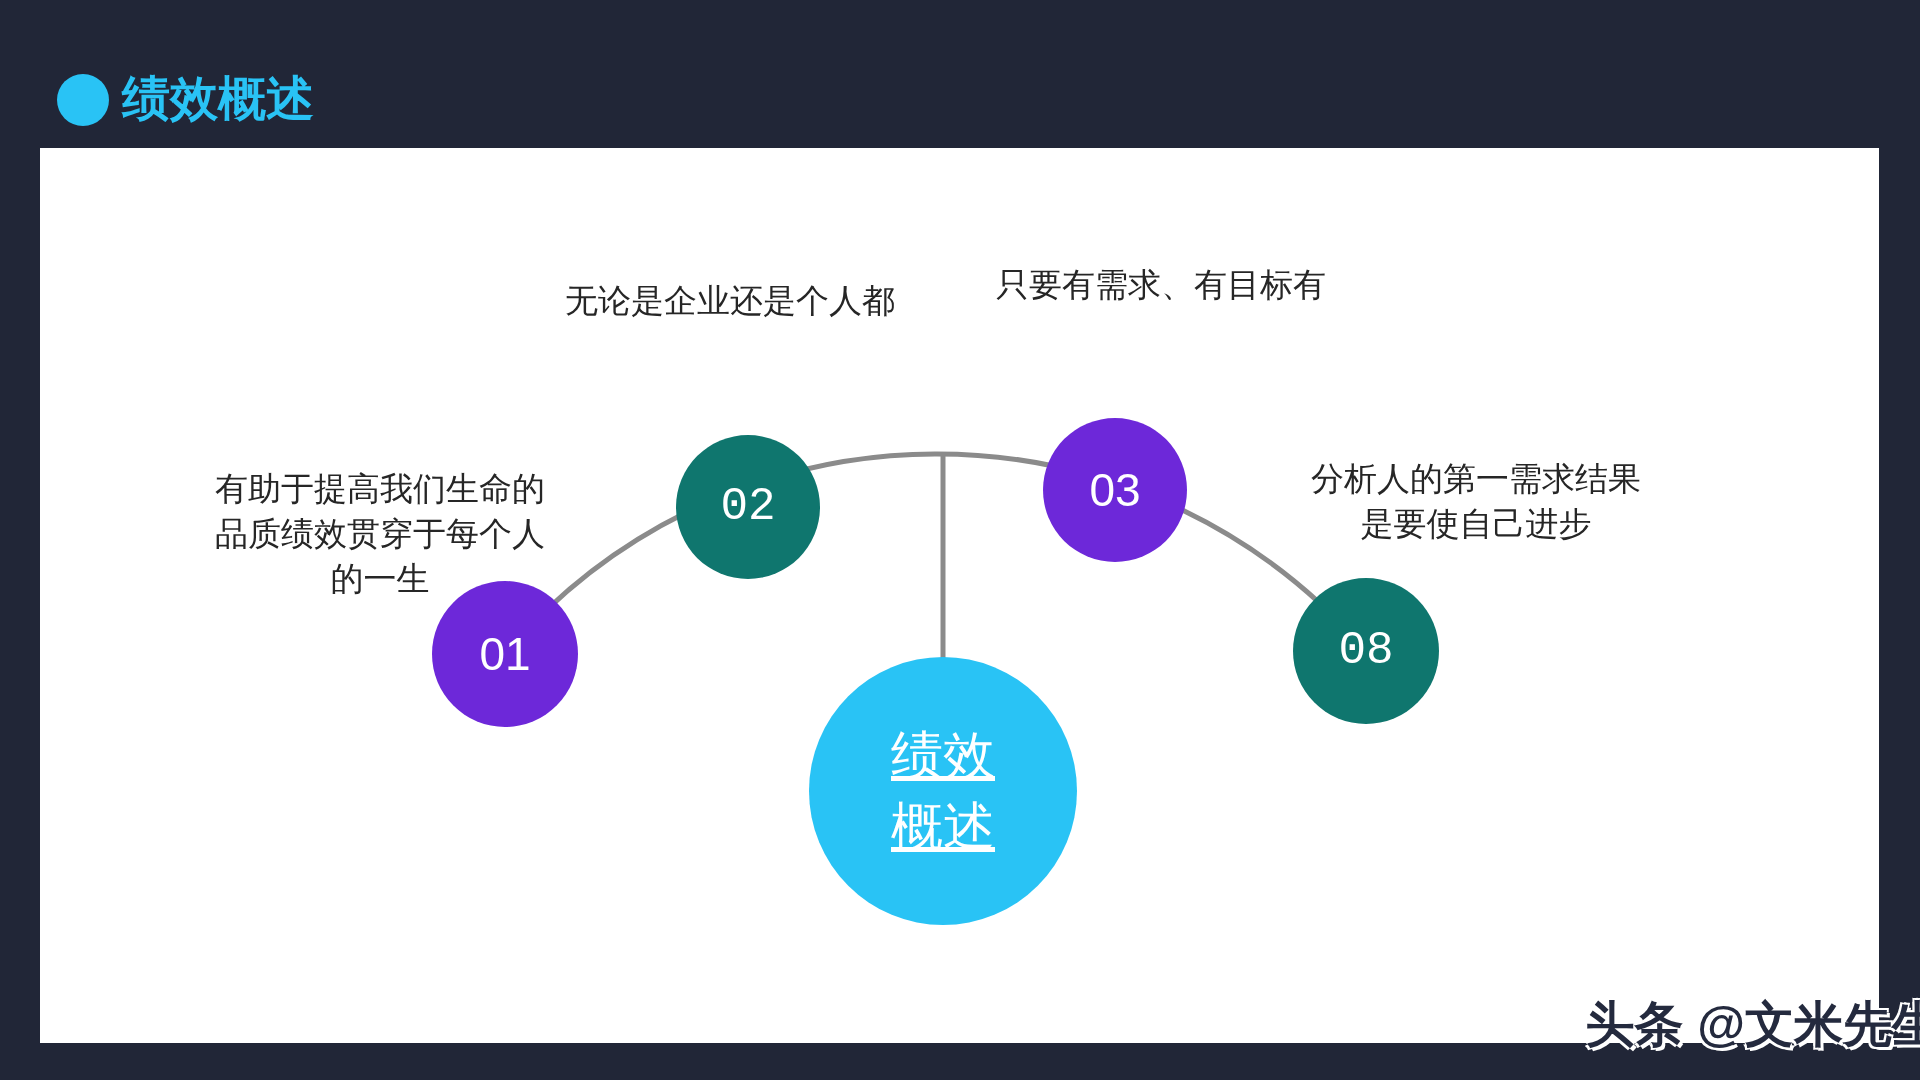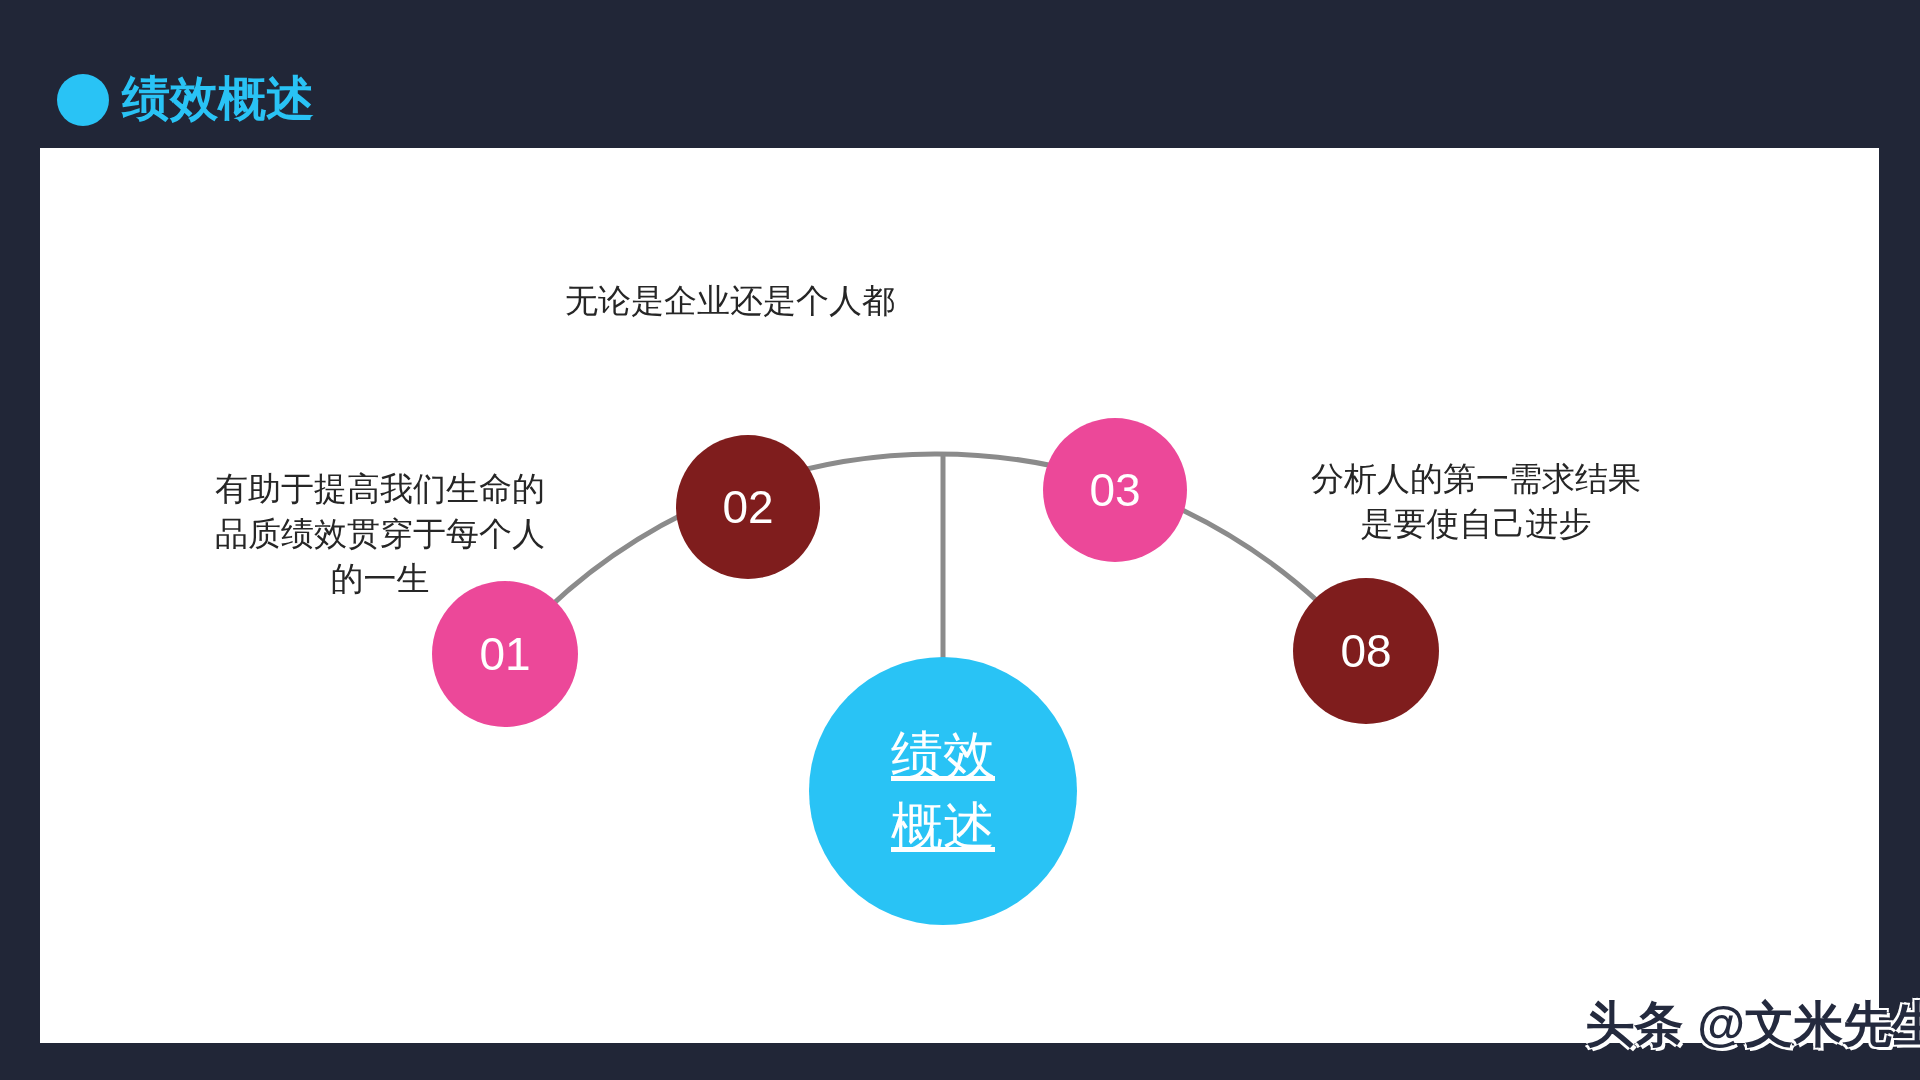--- a/index.html
+++ b/index.html
@@ -30,22 +30,22 @@
 
   
   .connectors{position:absolute;left:0;top:0;width:1920px;height:1080px;}
 
   
   .node{
     position:absolute;border-radius:50%;
     display:flex;align-items:center;justify-content:center;
     color:#ffffff;font-size:46px;font-weight:400;
   }
-  .c-dark{background:#ec4899;}
-  .c-cyan{background:#7f1d1d;}
+  .c-dark{background:#6d28d9;}
+  .c-cyan{background:#0f766e;font-family:Liberation Mono, monospace;}
   .node-01{left:432px;top:581px;width:146px;height:146px;}
   .node-02{left:676px;top:435px;width:144px;height:144px;}
   .node-03{left:1043px;top:418px;width:144px;height:144px;}
   .node-04{left:1293px;top:578px;width:146px;height:146px;}
 
   
   .center-circle{
     position:absolute;left:809px;top:657px;width:268px;height:268px;
     border-radius:50%;background:#29C3F5;
     display:flex;flex-direction:column;align-items:center;justify-content:center;
@@ -109,20 +109,21 @@
 
   <div class="desc desc-01">
     <div>有助于提高我们生命的</div>
     <div>品质绩效贯穿于每个人</div>
     <div>的一生</div>
   </div>
   <div class="desc desc-02">
     <div>无论是企业还是个人都</div>
   </div>
   <div class="desc desc-03">
+    <div>只要有需求、有目标有</div>
   </div>
   <div class="desc desc-04">
     <div>分析人的第一需求结果</div>
     <div>是要使自己进步</div>
   </div>
 
   <div class="watermark">头条 @文米先生</div>
 
 </div>
 

